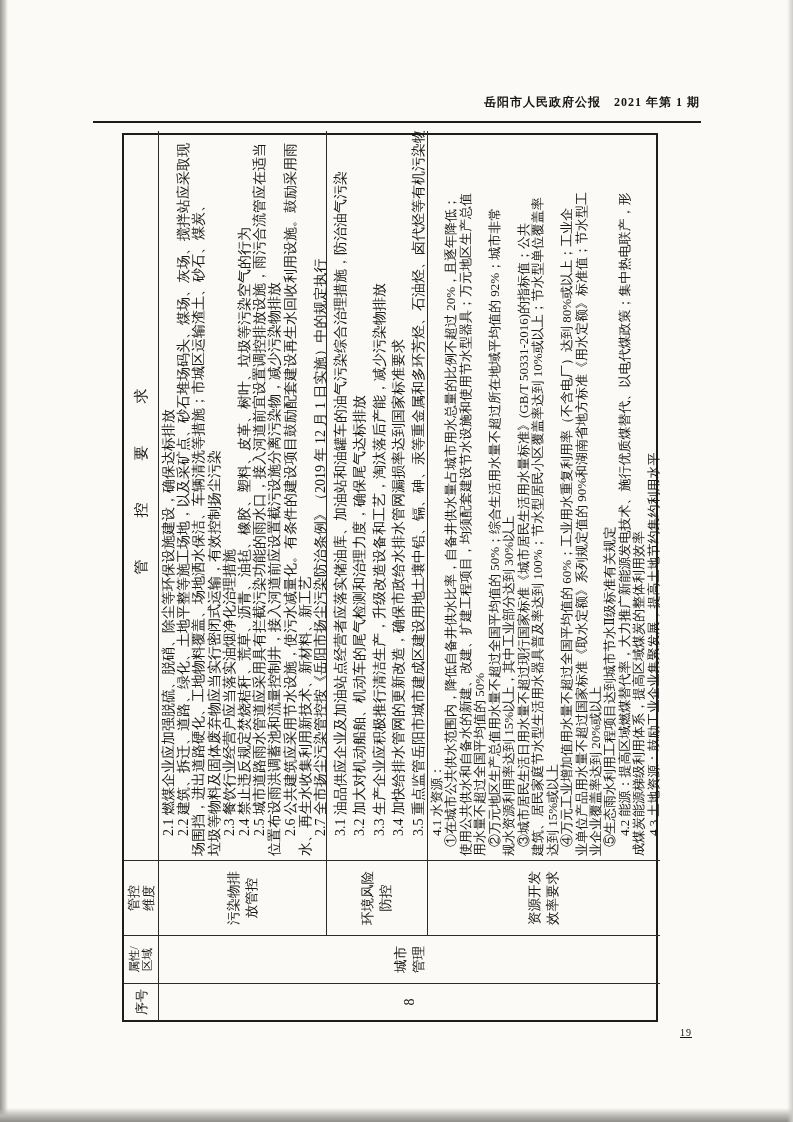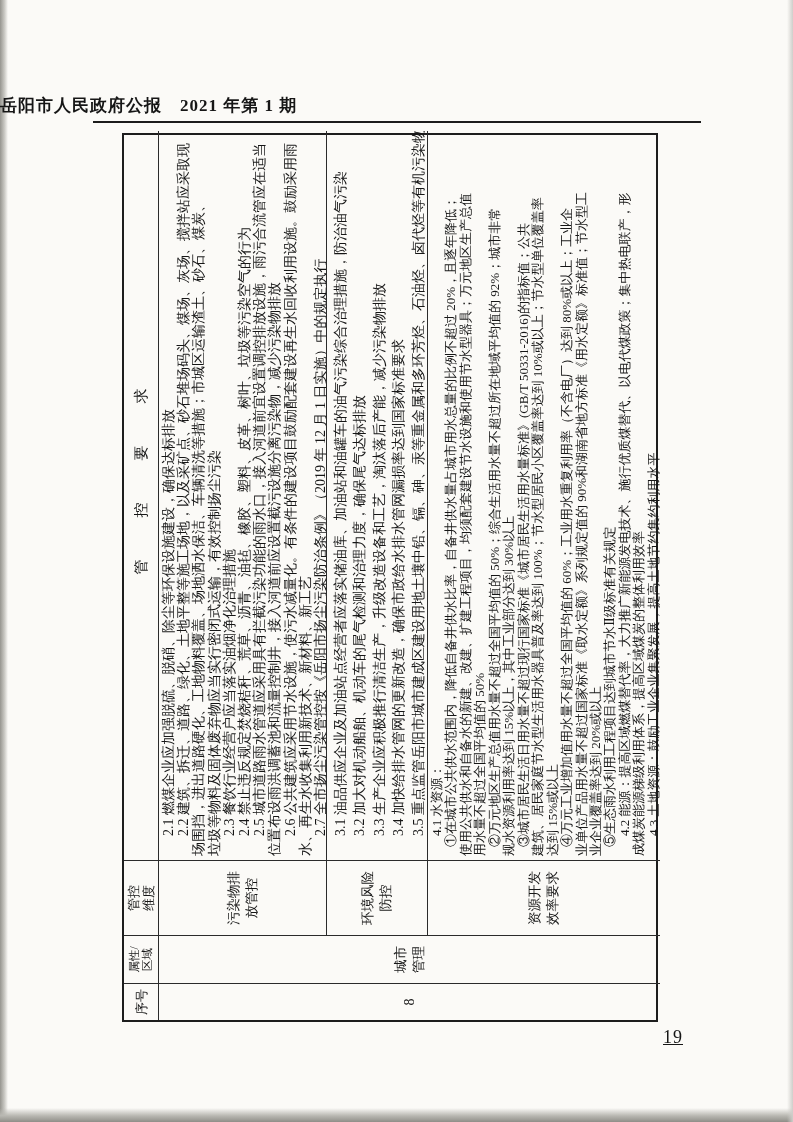--- a/index.html
+++ b/index.html
@@ -10,24 +10,24 @@
     color:#161616;
   }
   
   .edge-l{position:absolute;left:0;top:0;width:8px;height:1122px;
     background:linear-gradient(to right,#96958f,#c9c8c3 55%,rgba(250,250,247,0));}
   .edge-b{position:absolute;left:0;top:1108px;width:793px;height:14px;
     background:linear-gradient(to top,#8f8e88,#b9b8b2 45%,rgba(250,250,247,0));}
   .edge-r{position:absolute;right:0;top:0;width:6px;height:1122px;
     background:linear-gradient(to left,#cfceca,rgba(250,250,247,0));}
   
-  .phead{position:absolute;left:0;top:94px;width:700px;
-    font-size:17px;font-weight:bold;letter-spacing:1px;white-space:nowrap;}
+  .phead{position:absolute;left:0;top:94px;width:700px;text-align:right;
+    font-size:12px;font-weight:bold;letter-spacing:1px;white-space:nowrap;}
   .phead-rule{position:absolute;left:93px;top:121px;width:608px;height:2px;background:#1c1c1c;}
-  .pageno{position:absolute;left:663px;top:1027px;font-size:18px;letter-spacing:1px;text-decoration:underline;}
+  .pageno{position:absolute;left:680px;top:1027px;font-size:10px;letter-spacing:1px;text-decoration:underline;}
   
   .trot{position:absolute;left:122px;top:1022px;width:889px;height:536px;
     transform:rotate(-90deg);transform-origin:0 0;}
   .gtable{position:relative;width:889px;height:536px;border:2px solid #1d1d1d;box-sizing:border-box;
     background:rgba(255,255,255,0);}
   .cell{position:absolute;box-sizing:border-box;border-right:1px solid #2b2b2b;border-bottom:1px solid #2b2b2b;
     overflow:hidden;}
   .cell.no-r{border-right:none;}
   .cell.no-b{border-bottom:none;}
   .cen{display:flex;flex-direction:column;align-items:center;justify-content:center;text-align:center;}

